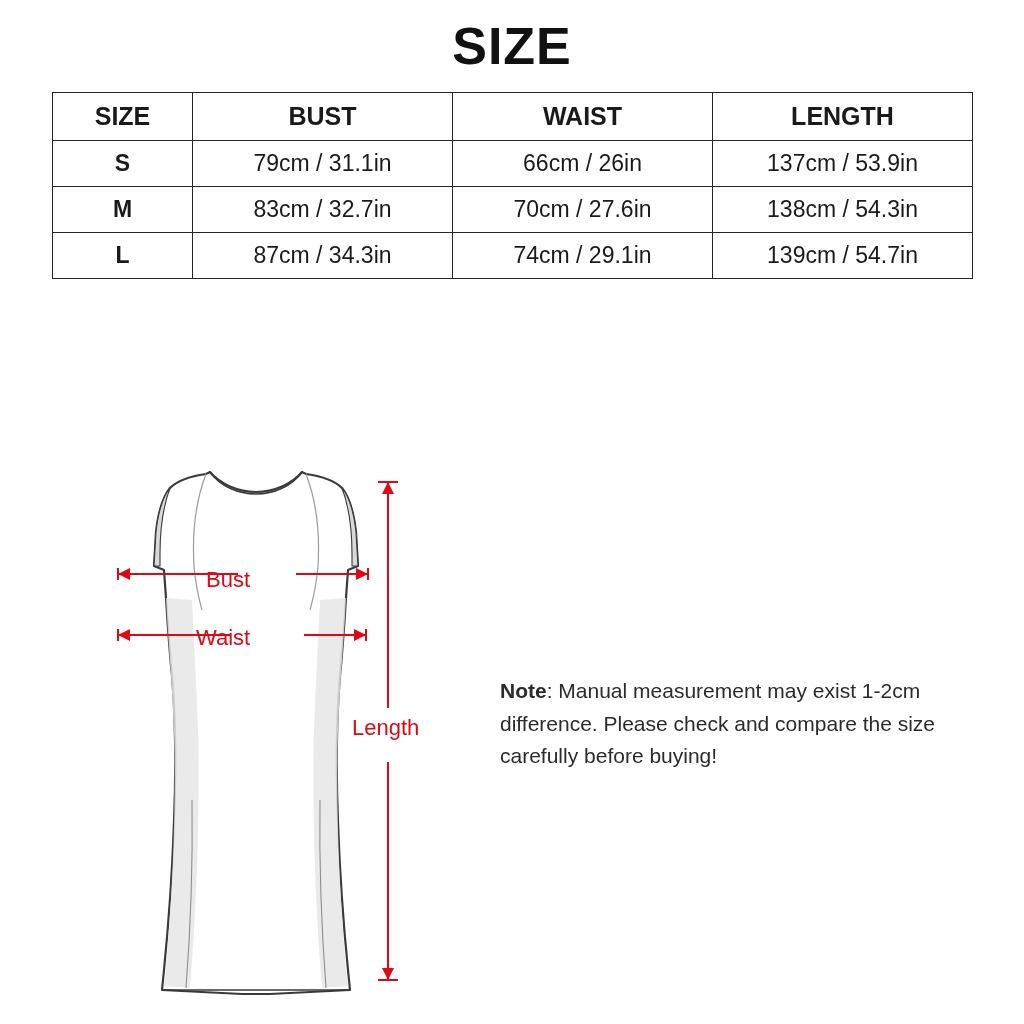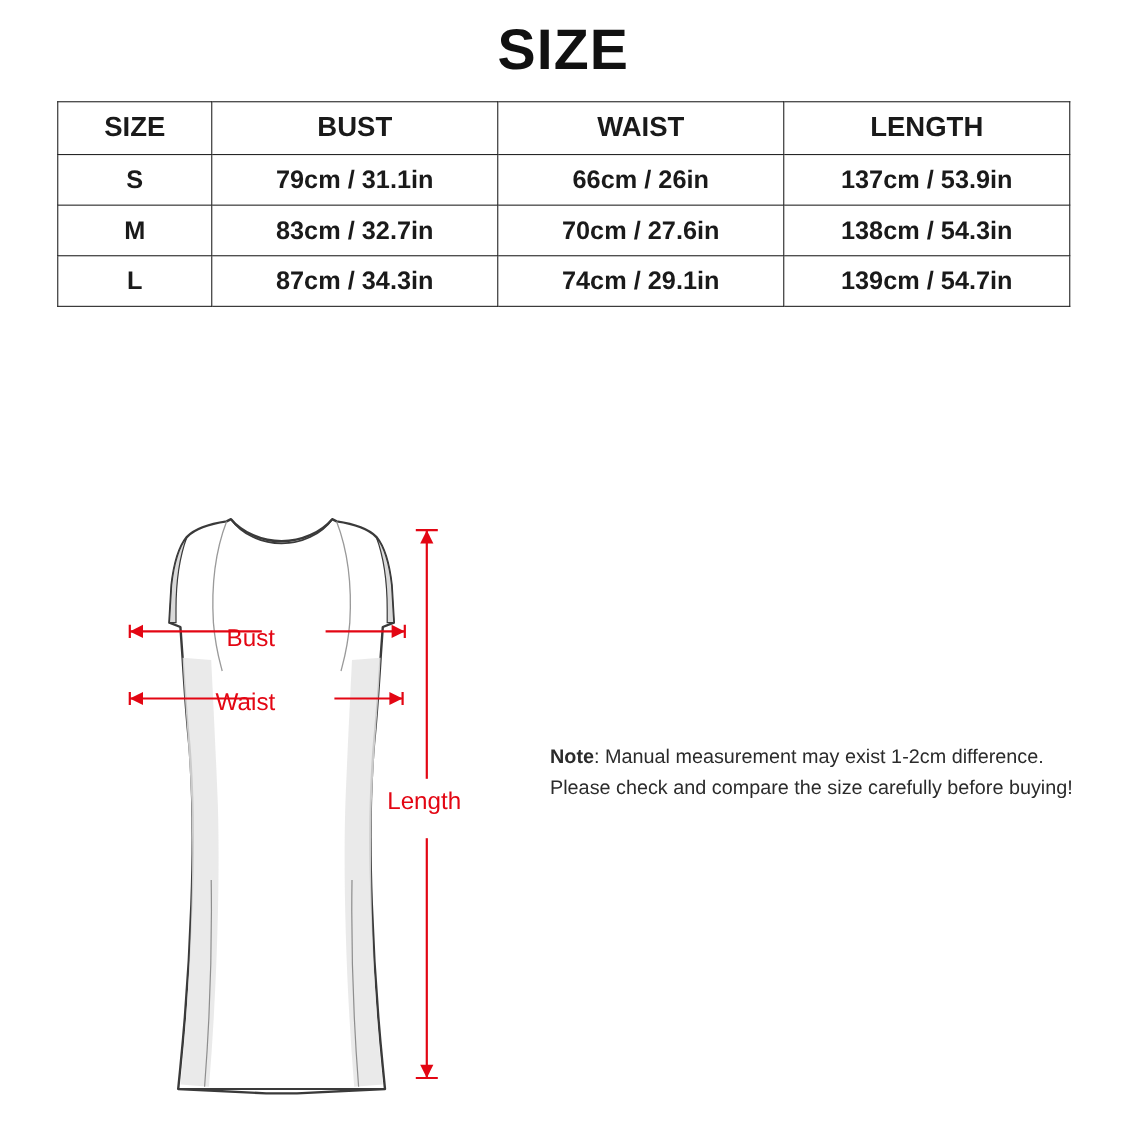--- a/index.html
+++ b/index.html
@@ -36,21 +36,21 @@
     left: 52px;
     width: 920px;
     border-collapse: collapse;
     table-layout: fixed;
   }
   .size-table td, .size-table th {
     border: 1px solid #262626;
     text-align: center;
     font-size: 23px;
     color: #1a1a1a;
-    font-weight: bold;
+    font-weight: normal;
     height: 45px;
     padding: 0;
   }
   .size-table thead th {
     font-weight: bold;
     font-size: 25px;
     height: 47px;
   }
   .size-table tbody td.sizecell {
     font-weight: bold;
@@ -80,21 +80,21 @@
   .label-bust  { left: 146px; top: 97px; }
   .label-waist { left: 136px; top: 155px; }
   .label-length{ left: 292px; top: 245px; }
 
   
   .note {
     position: absolute;
     left: 500px;
     top: 675px;
     width: 480px;
-    font-size: 18px;
+    font-size: 21px;
     line-height: 1.55;
     color: #2b2b2b;
   }
   .note b { font-weight: bold; }
 </style>
 </head>
 <body>
 
 <div class="page-title">SIZE</div>
 

